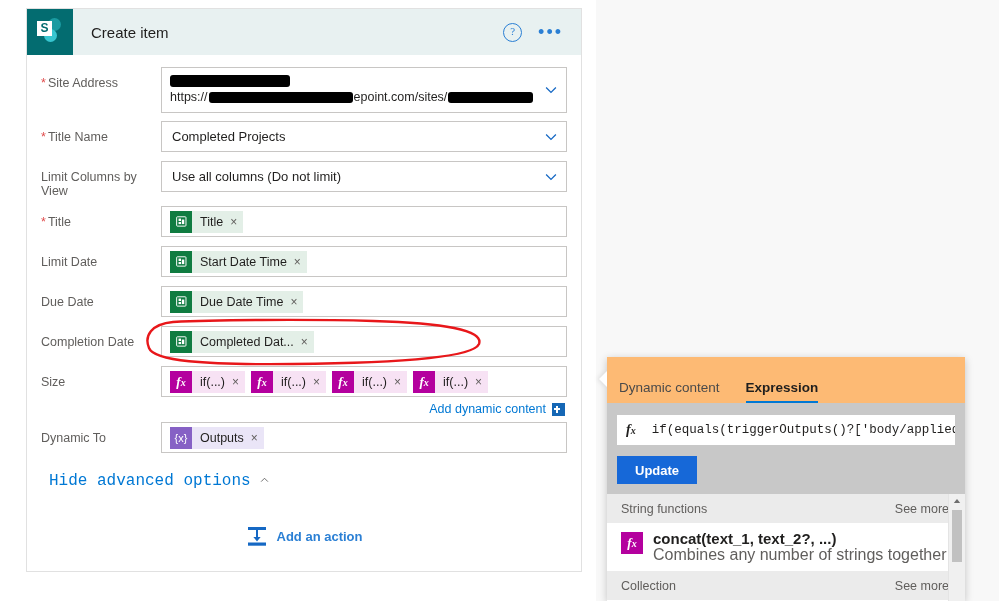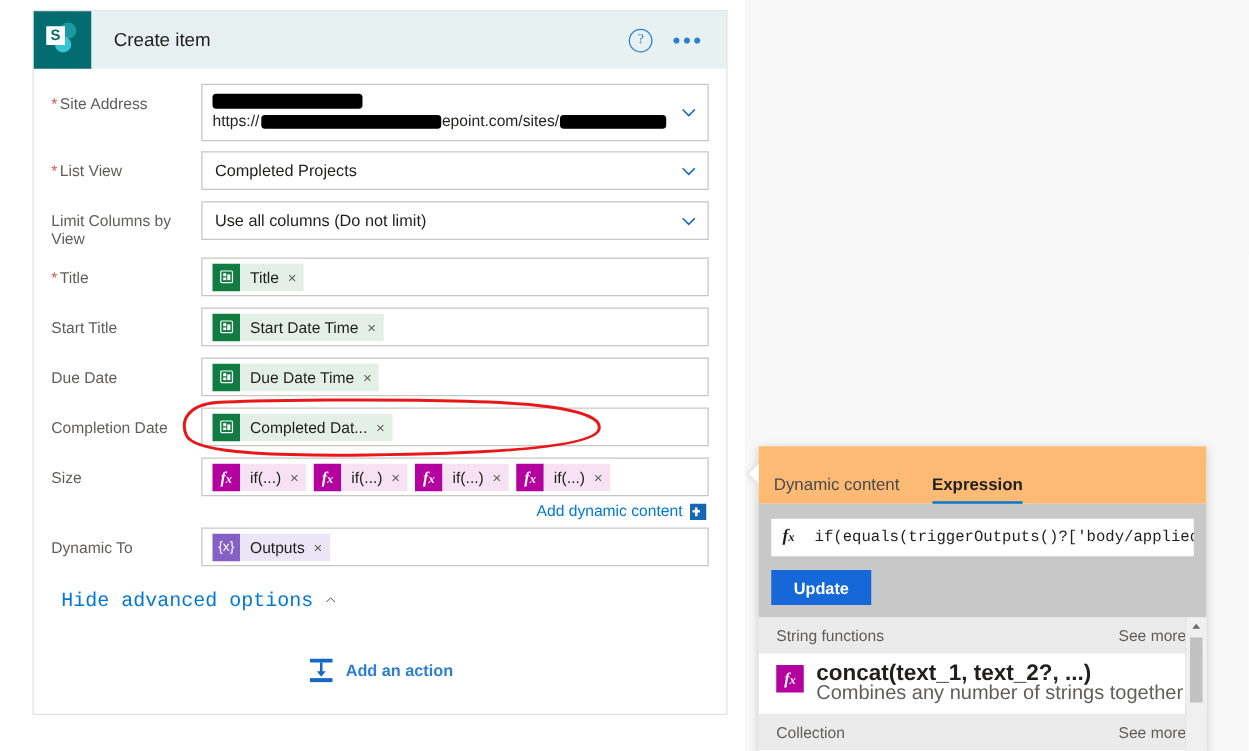--- a/index.html
+++ b/index.html
@@ -402,21 +402,21 @@
     cursor: pointer;
   }
   .fn-ico {
     width: 22px; height: 22px;
     background: #b4009e;
     display: flex; align-items: center; justify-content: center;
     flex: 0 0 auto;
     margin-top: 1px;
   }
   .fn-name {
-    font-size: 18px;
+    font-size: 15px;
     color: #201f1e;
     font-weight: bold;
     line-height: 15px;
   }
   .fn-desc {
     font-size: 16px;
     color: #605e5c;
     line-height: 15px;
     margin-top: 1px;
   }
@@ -482,21 +482,21 @@
           <span class="chev">
             <svg viewBox="0 0 16 16" width="16" height="13">
                 <path d="M2 5 L8 11 L14 5" stroke="#1568c4" stroke-width="1.6" fill="none"></path>
               </svg>
           </span>
         </div>
       </div>
 
       <div class="row">
         <div class="row-label">
-          <span class="req">*</span><span>List View</span>
+          <span class="req">*</span><span>Title Name</span>
         </div>
         <div class="field">
           <span class="field-text">Completed Projects</span>
           <span class="chev">
             <svg viewBox="0 0 16 16" width="16" height="13">
                 <path d="M2 5 L8 11 L14 5" stroke="#1568c4" stroke-width="1.6" fill="none"></path>
               </svg>
           </span>
         </div>
       </div>
@@ -529,21 +529,21 @@
             </span>
             <span class="token-body green">
               <span>Title</span>
               <span class="token-x">×</span>
             </span>
           </span>
         </div>
       </div>
 
       <div class="row">
-        <div class="row-label">Start Title</div>
+        <div class="row-label">Limit Date</div>
         <div class="field">
           <span class="token">
             <span class="token-ico green planner-ico">
               <svg viewBox="0 0 16 16" width="13" height="13">
                   <rect x="2" y="2.2" width="11.5" height="11.5" rx="1" fill="none" stroke="#fff" stroke-width="1.2"></rect>
                   <rect x="4.4" y="4.4" width="3" height="3" fill="#fff"></rect>
                   <rect x="8.4" y="5.6" width="3" height="5.6" fill="#fff"></rect>
                   <rect x="4.4" y="8.6" width="3" height="2.6" fill="#fff"></rect>
                 </svg>
             </span>

